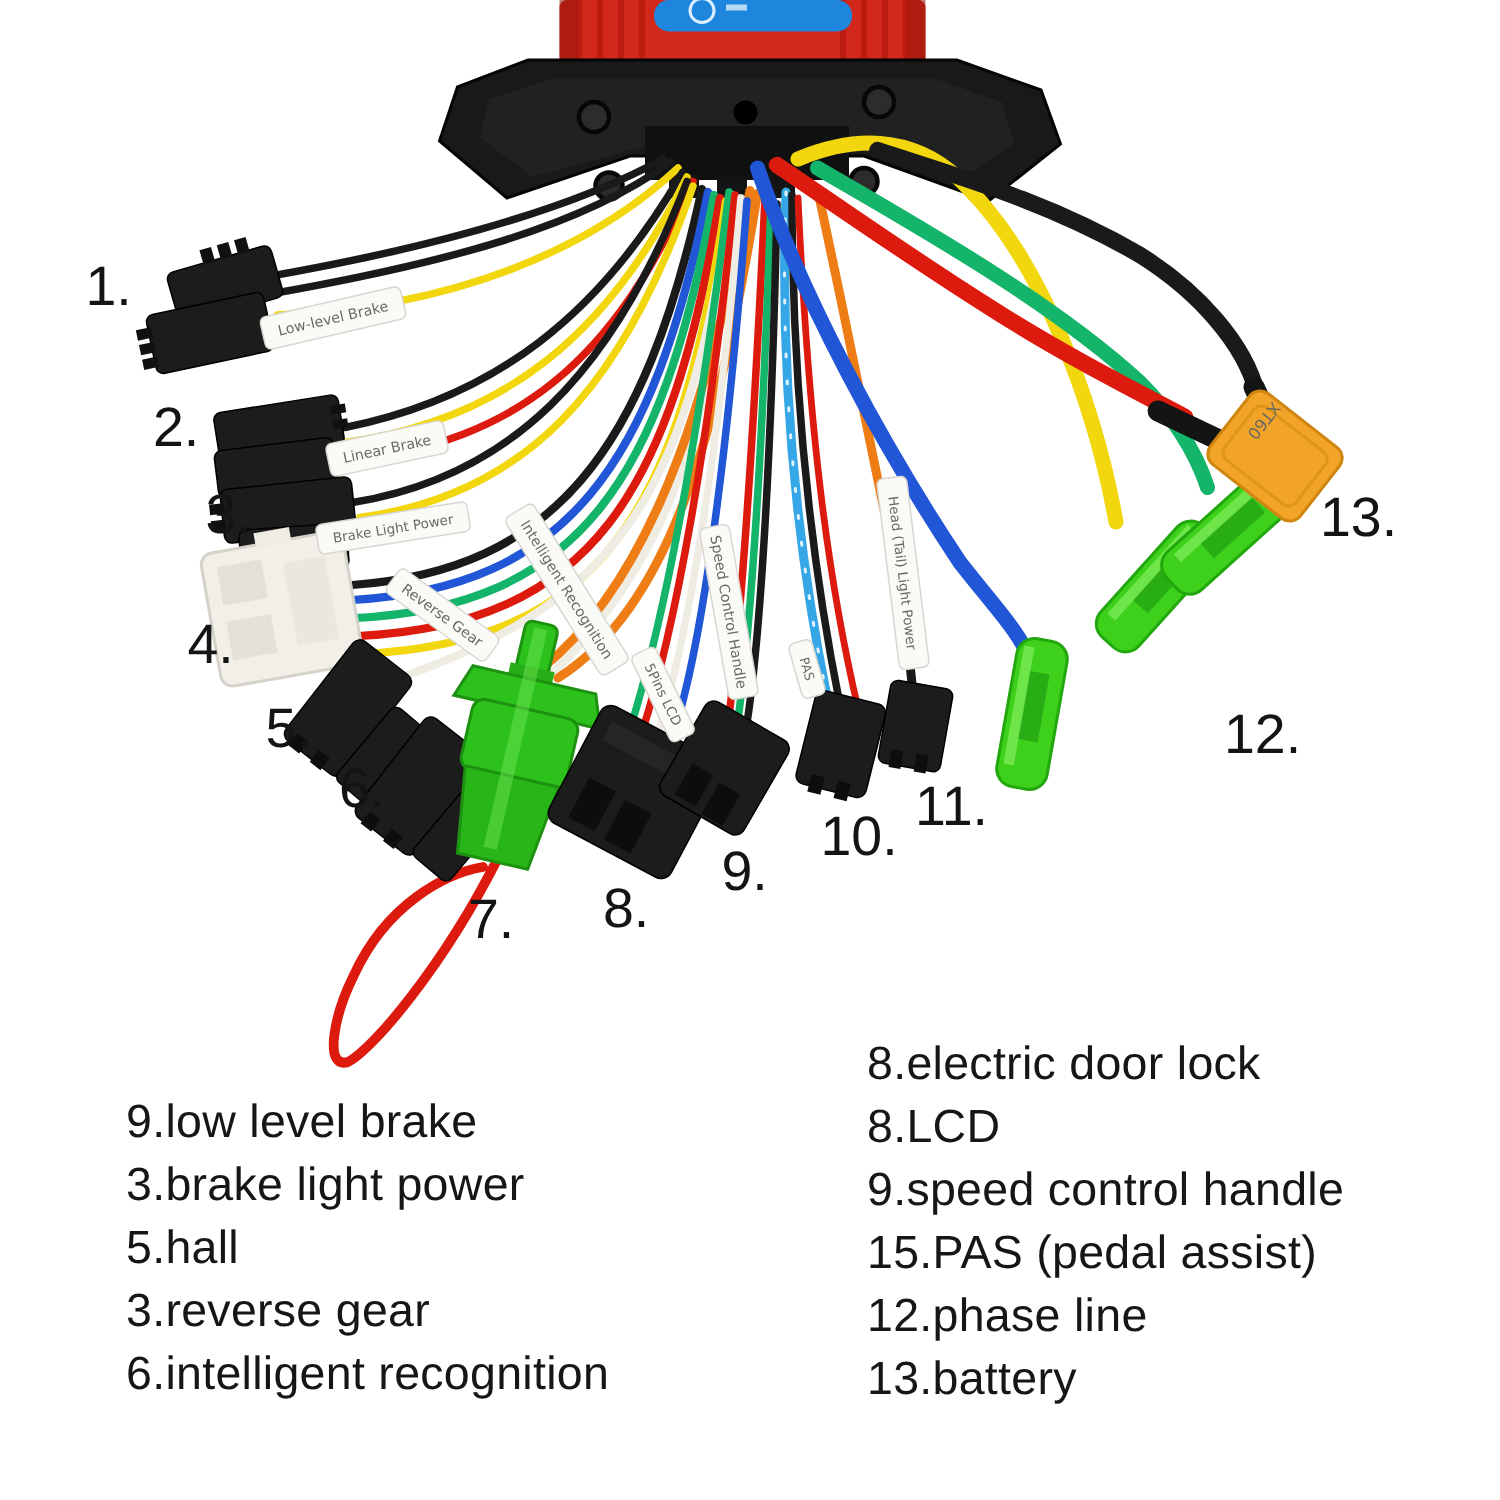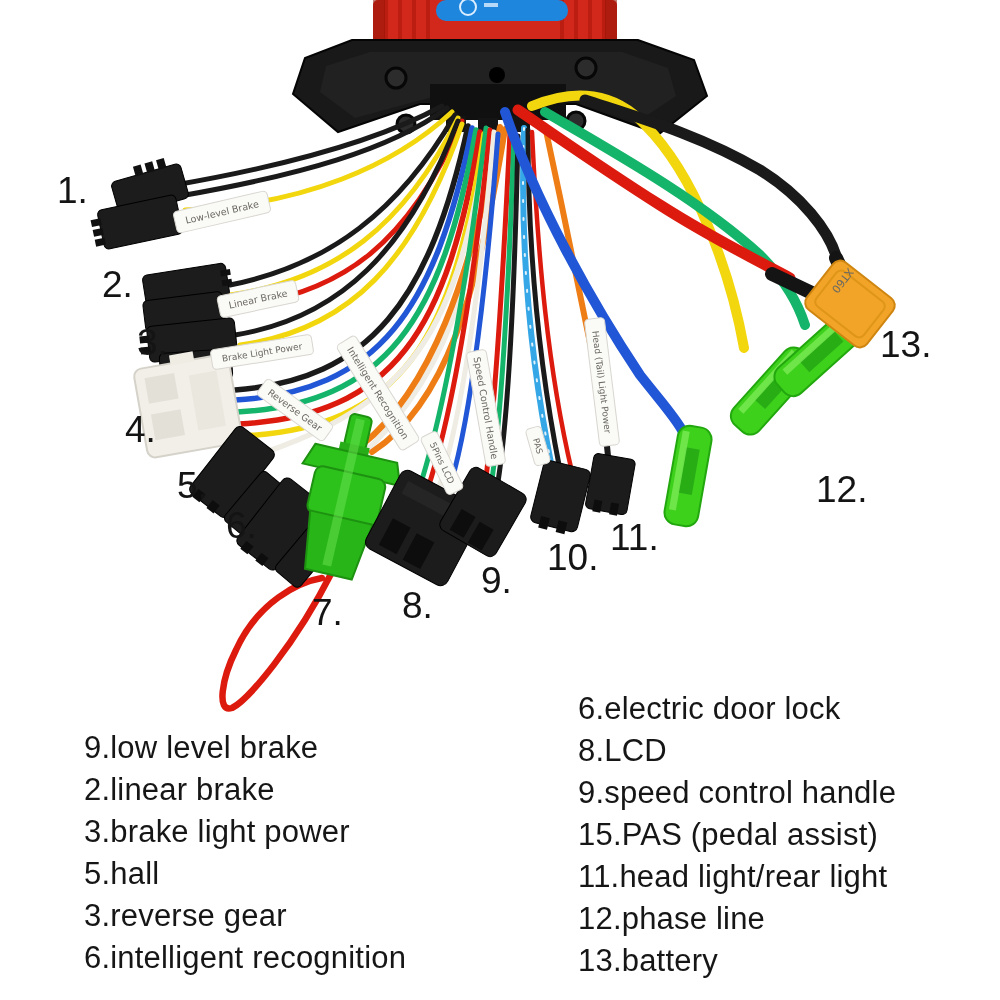--- a/index.html
+++ b/index.html
@@ -265,29 +265,27 @@
   <text class="callout" x="402" y="618">8.</text>
   <text class="callout" x="481" y="593">9.</text>
   <text class="callout" x="547" y="570">10.</text>
   <text class="callout" x="610" y="550">11.</text>
   <text class="callout" x="816" y="502">12.</text>
   <text class="callout" x="880" y="357">13.</text>
 </svg>
 
   <div class="legend legend-left">
     <div>9.low level brake</div>
-    <div>2.linear brake</div>
     <div>3.brake light power</div>
     <div>5.hall</div>
     <div>3.reverse gear</div>
     <div>6.intelligent recognition</div>
   </div>
   <div class="legend legend-right">
-    <div>6.electric door lock</div>
+    <div>8.electric door lock</div>
     <div>8.LCD</div>
     <div>9.speed control handle</div>
     <div>15.PAS (pedal assist)</div>
-    <div>11.head light/rear light</div>
     <div>12.phase line</div>
     <div>13.battery</div>
   </div>
 
 </div>
 
 </body></html>

